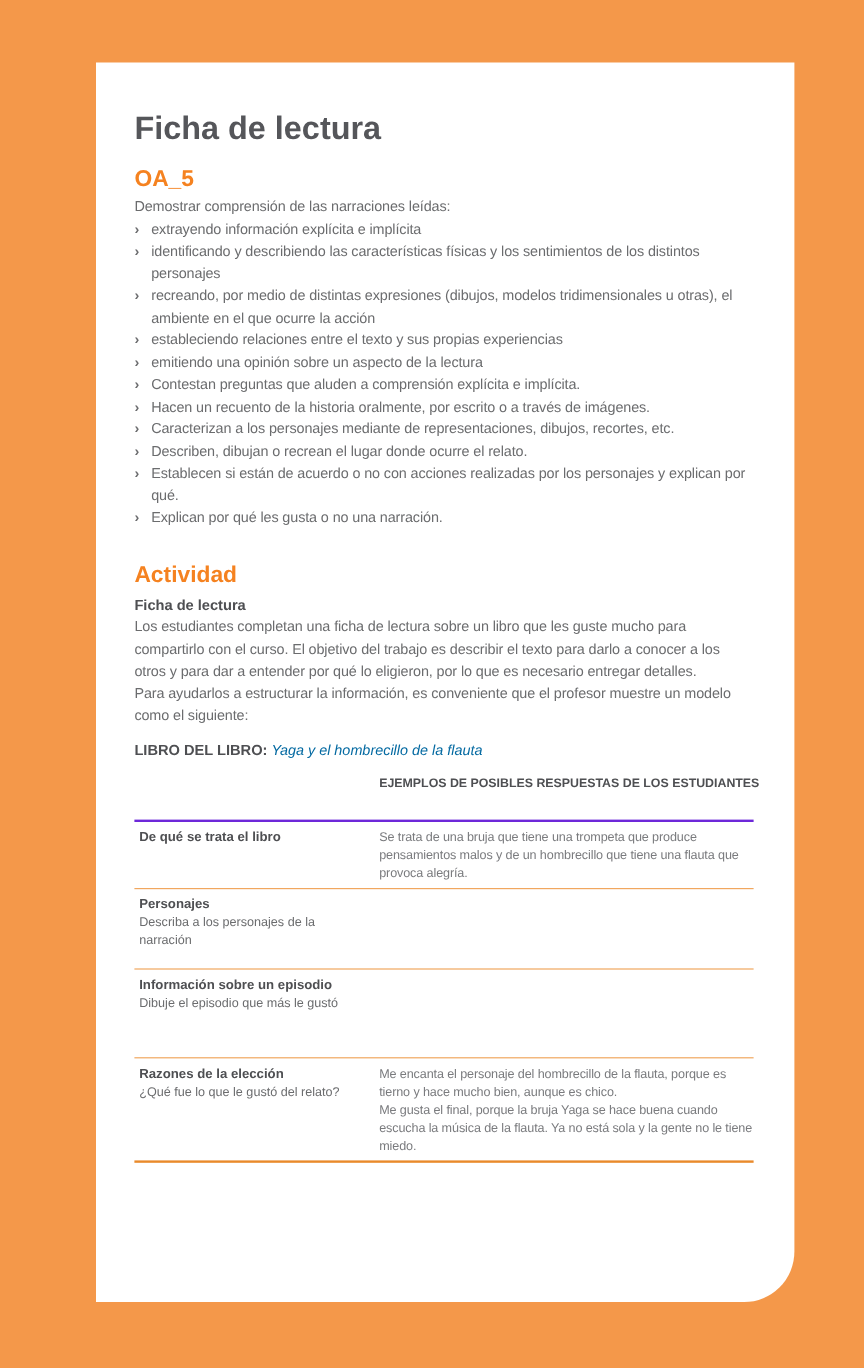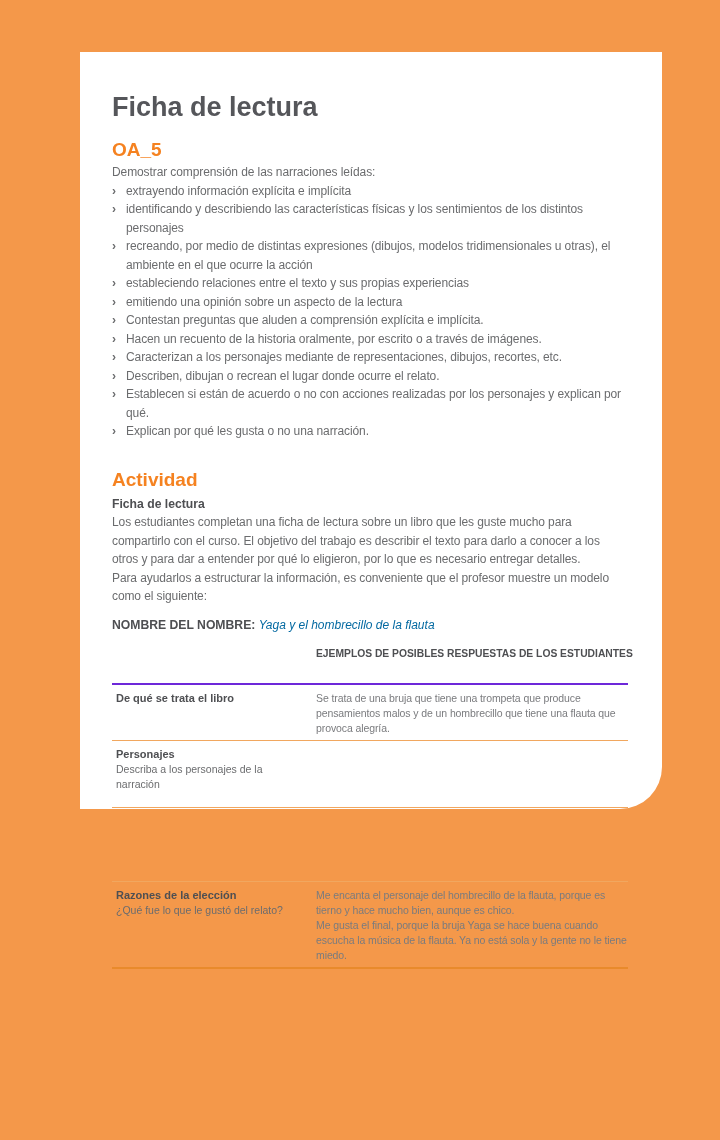--- a/index.html
+++ b/index.html
@@ -8,21 +8,21 @@
     background: #F4984A;
     font-family: "Liberation Sans", "DejaVu Sans", sans-serif;
     position: relative;
     overflow: hidden;
   }
   .card {
     position: absolute;
     left: 80px;
     top: 52px;
     width: 582px;
-    height: 757px;
+    height: 1033px;
     background: #FFFFFF;
     border-radius: 0 0 42px 0;
   }
   .content {
     padding: 41px 35px 0 32px;
     width: 100%;
   }
   .page-title {
     font-size: 27px;
     line-height: 28px;
@@ -152,21 +152,21 @@
       <li><span class="marker">›</span><span>Establecen si están de acuerdo o no con acciones realizadas por los personajes y explican por qué.</span></li>
       <li><span class="marker">›</span><span>Explican por qué les gusta o no una narración.</span></li>
     </ul>
 
     <h2 class="accent-heading activity-heading">Actividad</h2>
     <h3 class="sub-heading">Ficha de lectura</h3>
     <p class="body-text">Los estudiantes completan una ficha de lectura sobre un libro que les guste mucho para compartirlo con el curso. El objetivo del trabajo es describir el texto para darlo a conocer a los otros y para dar a entender por qué lo eligieron, por lo que es necesario entregar detalles.</p>
     <p class="body-text">Para ayudarlos a estructurar la información, es conveniente que el profesor muestre un modelo como el siguiente:</p>
 
     <p class="book-line">
-      <span class="book-label">NOMBRE DEL NOMBRE:</span>
+      <span class="book-label">LIBRO DEL LIBRO:</span>
       <span class="book-value">Yaga y el hombrecillo de la flauta</span>
     </p>
 
     <div class="tbl">
       <div class="tbl-header-row">
         <div class="tbl-header">EJEMPLOS DE POSIBLES RESPUESTAS DE LOS ESTUDIANTES</div>
       </div>
 
       <div class="tbl-row">
         <div class="cell-label-wrap">
@@ -178,20 +178,24 @@
       </div>
 
       <div class="tbl-row row-2">
         <div class="cell-label-wrap">
           <div class="cell-label">Personajes</div>
           <div class="cell-sublabel">Describa a los personajes de la narración</div>
         </div>
       </div>
 
       <div class="tbl-row row-3">
+        <div class="cell-label-wrap">
+          <div class="cell-label">Información sobre un episodio</div>
+          <div class="cell-sublabel">Dibuje el episodio que más le gustó</div>
+        </div>
         <div class="cell-answer"></div>
       </div>
 
       <div class="tbl-row">
         <div class="cell-label-wrap">
           <div class="cell-label">Razones de la elección</div>
           <div class="cell-sublabel">¿Qué fue lo que le gustó del relato?</div>
         </div>
         <div class="cell-answer">
           <div>Me encanta el personaje del hombrecillo de la flauta, porque es tierno y hace mucho bien, aunque es chico.</div>

